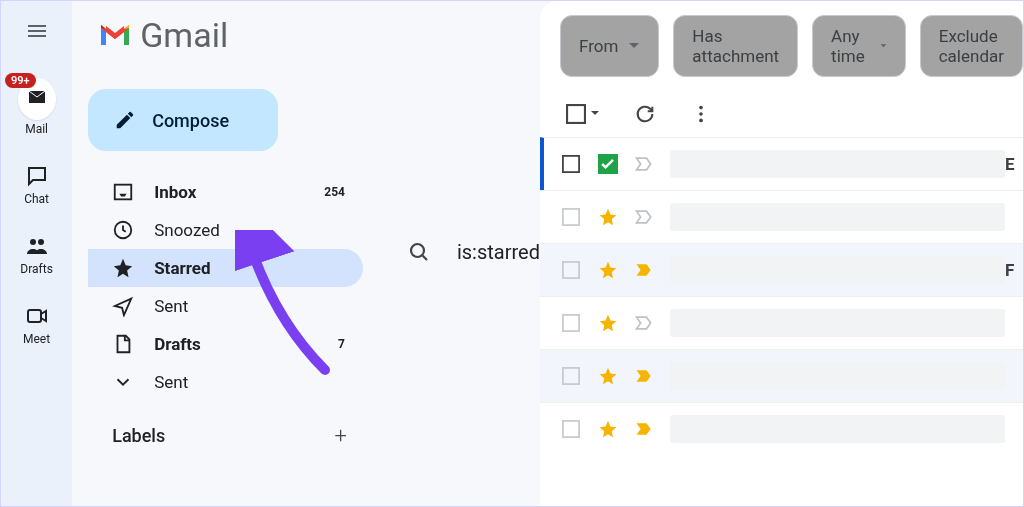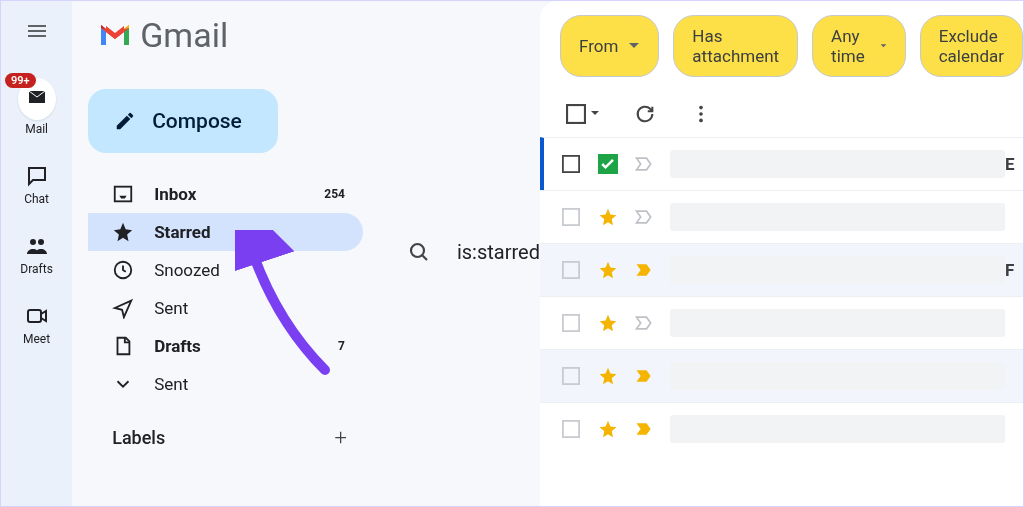--- a/index.html
+++ b/index.html
@@ -11,40 +11,40 @@
   .rail-item { display: flex; flex-direction: column; align-items: center; margin-bottom: 28px; cursor: pointer; color:#202124; font-size:12px; position:relative;}
   .rail-item .r-icon { width: 24px; height: 24px; margin-bottom: 4px; }
   .rail-item.active .bubble { background:#fff; border-radius:50%; padding:7px; margin-top:-7px; margin-bottom:2px; box-shadow:0 1px 2px rgba(0,0,0,.1);}
   .rail-item.active .r-icon { width:24px; height:24px; }
   .badge { position:absolute; top:-12px; right:20px; background:#c5221f; color:#fff; font-size:11px; font-weight:600; padding:1px 6px; border-radius:10px;}
   
   
   .sidebar { width: 320px; padding: 14px 12px 0 16px; }
   .logo-row { display:flex; align-items:center; gap: 8px; margin-bottom: 34px; padding-left: 10px; }
   .logo-row span { font-size: 34px; color:#5f6368; font-weight:400;}
-  .compose { display:flex; align-items:center; gap:16px; background:#c2e7ff; border-radius:18px; padding: 20px 26px; width: 190px; font-size:21px; color:#001d35; font-weight:500; cursor:pointer; margin-bottom: 22px;}
+  .compose { display:flex; align-items:center; gap:16px; background:#c2e7ff; border-radius:18px; padding: 20px 26px; width: 190px; font-size:18px; color:#001d35; font-weight:500; cursor:pointer; margin-bottom: 22px;}
   .nav-item { display:flex; align-items:center; gap:20px; padding: 8px 18px 8px 24px; border-radius: 0 20px 20px 0; cursor:pointer; font-size:17px; color:#202124; margin-right:6px;}
   .nav-item.selected { background:#d3e3fd; font-weight:700; }
   .nav-item.bold { font-weight:700; }
   .nav-item .n-icon { width:22px; height:22px; flex:none;}
   .nav-item .label { flex:1; }
   .nav-item .count { font-size:12px; color:#5f6368;}
   .nav-item.selected .count, .nav-item.bold .count { color:#202124; }
   .labels-head { display:flex; align-items:center; justify-content:space-between; padding: 22px 22px 6px 24px; font-size:18px; color:#202124; font-weight:500;}
   .labels-head .plus { font-size:22px; color:#444; cursor:pointer; font-weight:300;}
   
   
   .main { flex:1; display:flex; flex-direction:row; }
   .search-row { display:flex; align-items:center; padding: 20px 0 24px 26px; }
   .search-row .s-icon { width:24px; height:24px; color:#444; margin-right:26px;}
   .search-row .query { font-size:20px; color:#202124; }
   
   .content-box { background:#fff; border-radius: 18px 0 0 0; flex:1; }
   .chips { display:flex; gap:14px; padding: 14px 0 14px 20px; }
-  .chip { border:1px solid #c6c9cd; border-radius:21px; padding: 10px 18px; font-size:17px; color:#3c4043; display:flex; align-items:center; gap:10px; cursor:pointer; background:#fde047;}
+  .chip { border:1px solid #c6c9cd; border-radius:12px; padding: 10px 18px; font-size:17px; color:#3c4043; display:flex; align-items:center; gap:10px; cursor:pointer; background:#a3a3a3;}
   .chip .caret { width:12px; height:12px;}
   .toolbar { display:flex; align-items:center; gap: 34px; padding: 12px 0 12px 26px; }
   .tb-checkbox { display:flex; align-items:center; gap:4px; }
   .tb-icon { width:22px; height:22px; color:#444; cursor:pointer;}
   
   .row { display:flex; align-items:center; padding: 12px 0 12px 22px; border-top:1px solid #eceff1; position:relative;}
   .row.sel { background:#fff; border-left:4px solid #0b57d0; padding-left:18px;}
   .row.alt { background:#f2f6fc; }
   .row .cb { width:18px; height:18px; margin-right:18px;}
   .row .star { width:20px; height:20px; margin-right:16px;}
@@ -131,36 +131,36 @@
   <div class="nav-item bold">
     <div class="n-icon">
         <svg viewBox="0 0 24 24" fill="none" stroke="#202124" stroke-width="2">
           <rect x="3" y="4" width="18" height="16"></rect>
           <path d="M3 14h5l2 3h4l2-3h5" fill="#202124" stroke="none"></path>
         </svg>
       </div>
     <span class="label">Inbox</span>
     <span class="count">254</span>
   </div>
+  <div class="nav-item">
+    <div class="n-icon">
+        <svg viewBox="0 0 24 24" fill="none" stroke="#202124" stroke-width="2">
+          <circle cx="12" cy="12" r="9"></circle>
+          <path d="M12 7v5l3 2"></path>
+        </svg>
+      </div>
+    <span class="label">Snoozed</span>
+  </div>
   <div class="nav-item selected">
     <div class="n-icon">
         <svg viewBox="0 0 24 24" fill="#202124">
           <path d="M12 2l2.9 6.9L22 10l-5.5 4.8L18 22l-6-3.6L6 22l1.5-7.2L2 10l7.1-1.1L12 2z"></path>
         </svg>
       </div>
     <span class="label">Starred</span>
-  </div>
-  <div class="nav-item">
-    <div class="n-icon">
-        <svg viewBox="0 0 24 24" fill="none" stroke="#202124" stroke-width="2">
-          <circle cx="12" cy="12" r="9"></circle>
-          <path d="M12 7v5l3 2"></path>
-        </svg>
-      </div>
-    <span class="label">Snoozed</span>
   </div>
   <div class="nav-item">
     <div class="n-icon">
         <svg viewBox="0 0 24 24" fill="none" stroke="#202124" stroke-width="2">
           <path d="M3 12l18-8-8 18-2-8-8-2z"></path>
         </svg>
       </div>
     <span class="label">Sent</span>
   </div>
   <div class="nav-item bold">

